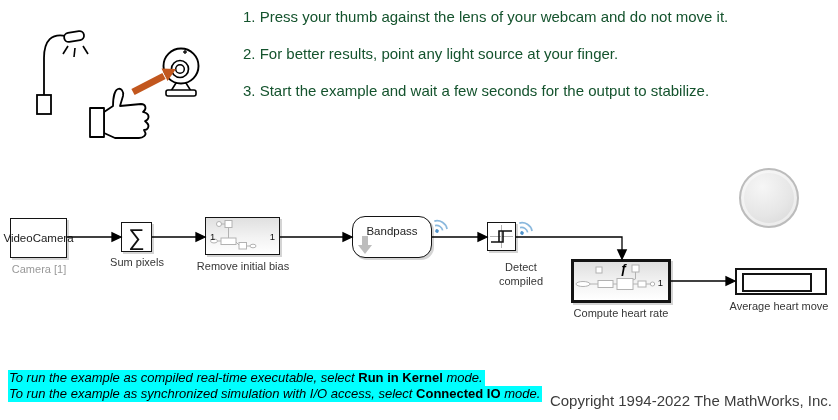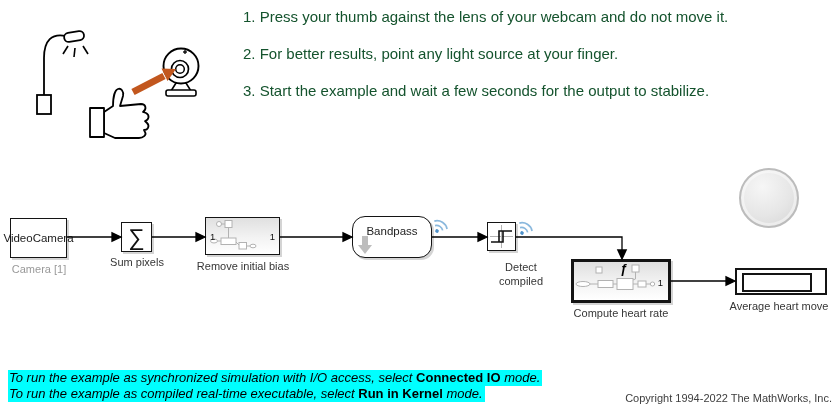--- a/index.html
+++ b/index.html
@@ -41,21 +41,21 @@
     position:absolute;left:739px;top:168px;width:60px;height:60px;border-radius:50%;
     border:2px solid #bcbcbc;box-sizing:border-box;
     background:radial-gradient(circle at 38% 30%,#f6f6f6 0%,#e6e6e6 55%,#d3d3d3 100%);
     box-shadow:inset 0 0 0 3px rgba(255,255,255,.45);
   }
   
   .notes{position:absolute;left:8px;top:370px;font-size:13px;font-style:italic;color:#000;}
   .note-line{margin-bottom:1px;}
   .note-line .hl{background:#00ffff;padding:0 2px 1px 1px;}
   .note-bold{font-weight:bold;font-style:normal;}
-  .copyright{position:absolute;right:6px;top:392px;font-size:11px;color:#3d3d3d;}
+  .copyright{position:absolute;right:6px;top:392px;font-size:15px;color:#3d3d3d;}
 </style>
 </head>
 <body>
 
 <div class="stage">
 
   <svg class="abs" style="left:0;top:0" width="235" height="160" viewBox="0 0 235 160">
 
     <g stroke="#000" stroke-width="1.8" fill="#fff">
       <rect x="37" y="95" width="14" height="19"></rect>
@@ -198,25 +198,25 @@
     <g transform="rotate(32 522 233)">
       <circle cx="522" cy="233" r="1.8" fill="#4d90c9"></circle>
       <path d="M517.5,229.5 A6.2,6.2 0 0 1 526.5,229.5" stroke="#8ab8dd" stroke-width="1.7" fill="none"></path>
       <path d="M514.5,226 A10.3,10.3 0 0 1 529.5,226" stroke="#8ab8dd" stroke-width="1.7" fill="none"></path>
     </g>
   </svg>
 
   <div class="notes">
     <div class="note-line">
       <span class="hl">
-        <span>To run the example as synchronized simulation with I/O access, select </span><span class="note-bold">Connected IO</span><span> mode.</span>
+        <span>To run the example as compiled real-time executable, select </span><span class="note-bold">Run in Kernel</span><span> mode.</span>
       </span>
     </div>
     <div class="note-line">
       <span class="hl">
-        <span>To run the example as compiled real-time executable, select </span><span class="note-bold">Run in Kernel</span><span> mode.</span>
+        <span>To run the example as synchronized simulation with I/O access, select </span><span class="note-bold">Connected IO</span><span> mode.</span>
       </span>
     </div>
   </div>
 
   <div class="copyright">Copyright 1994-2022 The MathWorks, Inc.</div>
 
 </div>
 
 </body></html>

